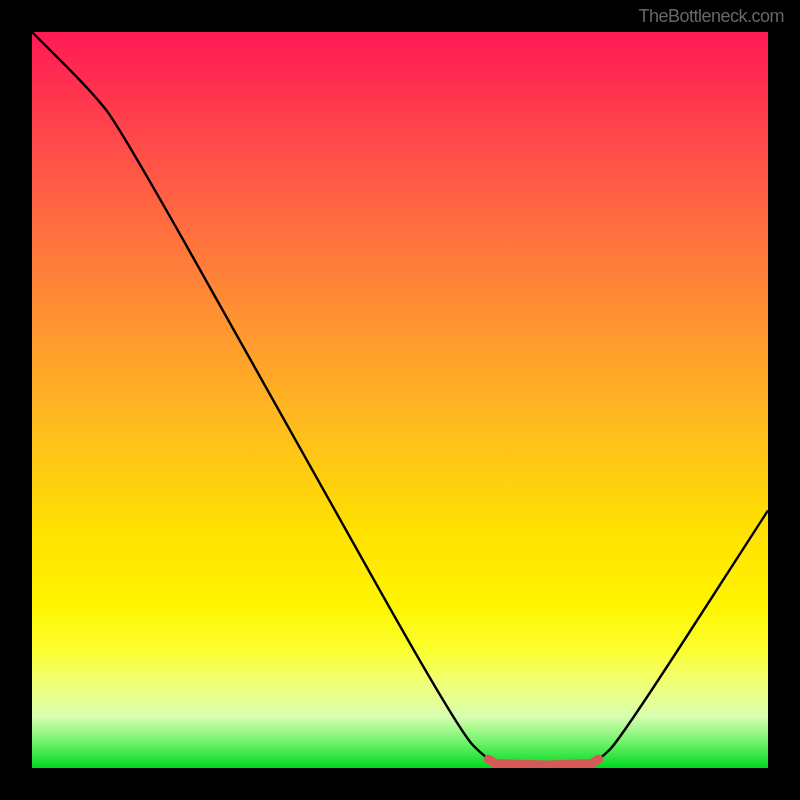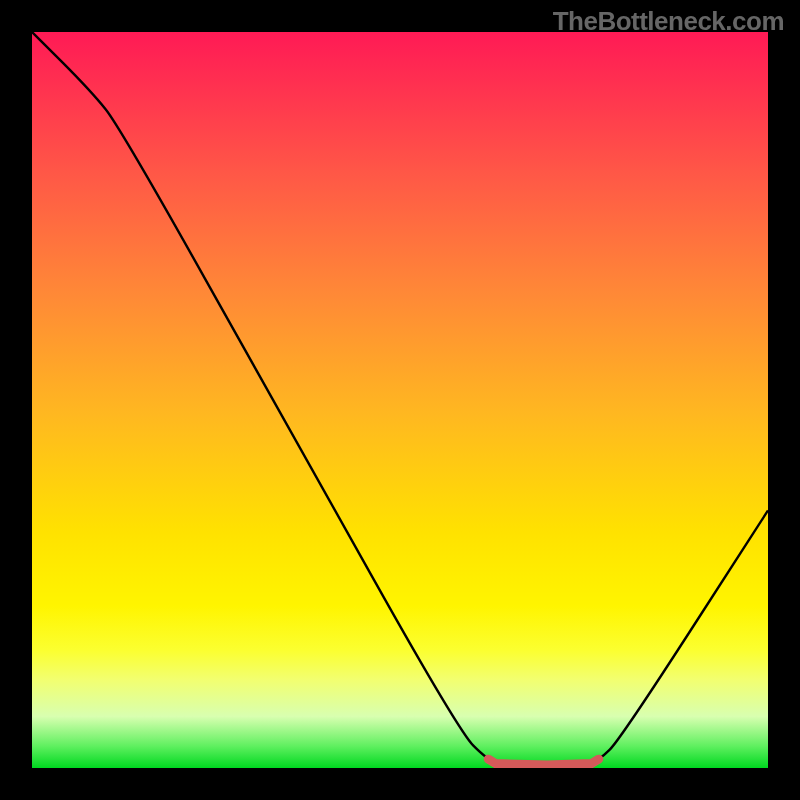--- a/index.html
+++ b/index.html
@@ -2,22 +2,22 @@
 <html><head>
 <meta charset="utf-8">
 <style>
   html,body{margin:0;padding:0;width:800px;height:800px;background:#000;}
   .container{position:relative;width:800px;height:800px;}
   .attribution{
     position:absolute;
     top:6px;
     right:16px;
     font-family:Arial,Helvetica,sans-serif;
-    font-size:26px;
-    font-weight:700;
+    font-size:18px;
+    font-weight:400;
     color:#666;
     letter-spacing:-0.5px;
   }
   .plot{
     position:absolute;
     left:32px;
     top:32px;
     width:736px;
     height:736px;
     overflow:hidden;

